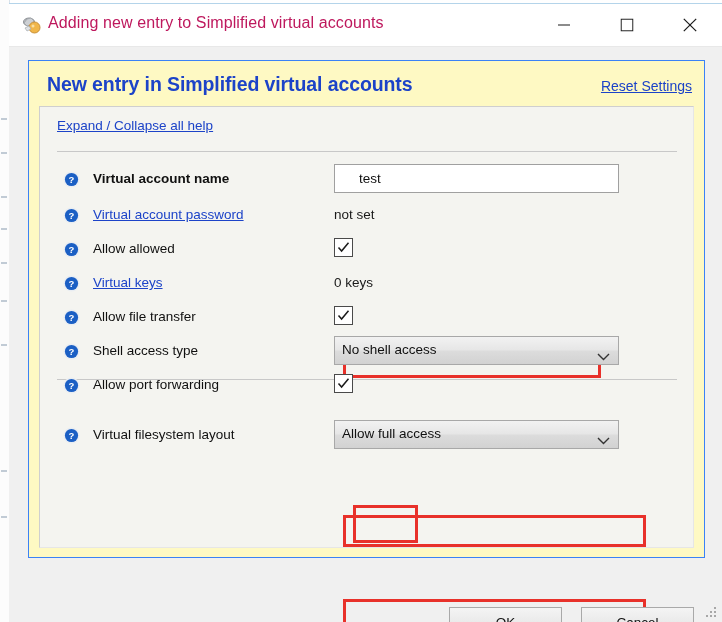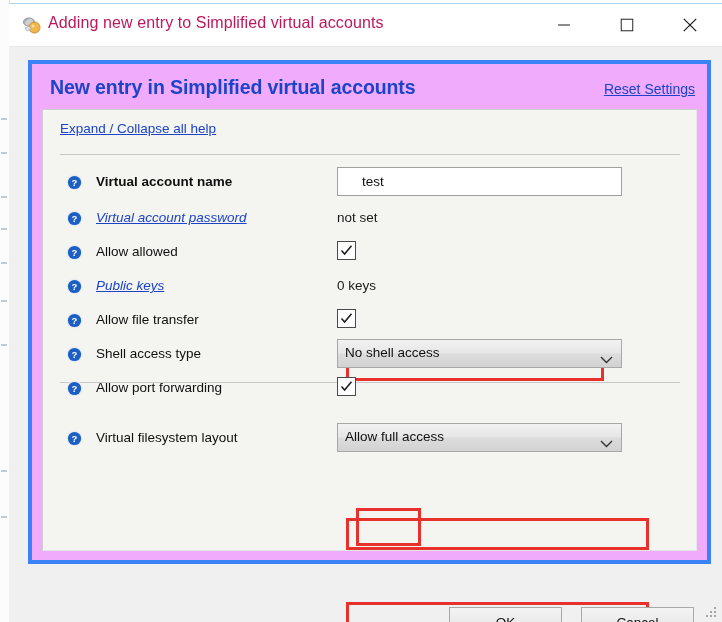--- a/index.html
+++ b/index.html
@@ -76,22 +76,22 @@
     left: 0; top: 43px;
     width: 713px; height: 576px;
     background: #f0f0f0;
   }
 
   
   .card {
     position: absolute;
     left: 19px; top: 13px;
     width: 675px; height: 496px;
-    background: #f0abfc;
-    border: 4px solid #3b82f6;
+    background: #fef9c3;
+    border: 1px solid #3b82f6;
   }
 
   .card-title {
     position: absolute;
     left: 18px; top: 12px;
     font-size: 19.5px;
     font-weight: bold;
     color: #1c43c8;
     letter-spacing: -.1px;
     white-space: nowrap;
@@ -154,21 +154,20 @@
     left: 53px; top: 8px;
     font-size: 13.5px;
     color: #101010;
     white-space: nowrap;
   }
   .row-label.bold { font-weight: bold; }
   .row-label.link {
     color: #1c43c8;
     text-decoration: underline;
     cursor: pointer;
-    font-style: italic;
   }
 
   .row-value {
     position: absolute;
     left: 294px; top: 8px;
     font-size: 13.5px;
     color: #1a1a1a;
     white-space: nowrap;
   }
 
@@ -363,21 +362,21 @@
           </div>
 
           <div class="row" style="top:160px">
             <span class="help-icon">
               <svg width="17" height="17" viewBox="0 0 17 17">
                 <circle cx="8.5" cy="8.5" r="8" fill="#e9edf2"></circle>
                 <circle cx="8.5" cy="8.5" r="6.6" fill="#1b5fc4"></circle>
                 <text x="8.5" y="12.2" font-family="Liberation Sans, sans-serif" font-size="9.5" font-weight="bold" fill="#ffffff" text-anchor="middle">?</text>
               </svg>
             </span>
-            <span class="row-label link">Public keys</span>
+            <span class="row-label link">Virtual keys</span>
             <span class="row-value">0 keys</span>
           </div>
 
           <div class="row" style="top:194px">
             <span class="help-icon">
               <svg width="17" height="17" viewBox="0 0 17 17">
                 <circle cx="8.5" cy="8.5" r="8" fill="#e9edf2"></circle>
                 <circle cx="8.5" cy="8.5" r="6.6" fill="#1b5fc4"></circle>
                 <text x="8.5" y="12.2" font-family="Liberation Sans, sans-serif" font-size="9.5" font-weight="bold" fill="#ffffff" text-anchor="middle">?</text>
               </svg>

